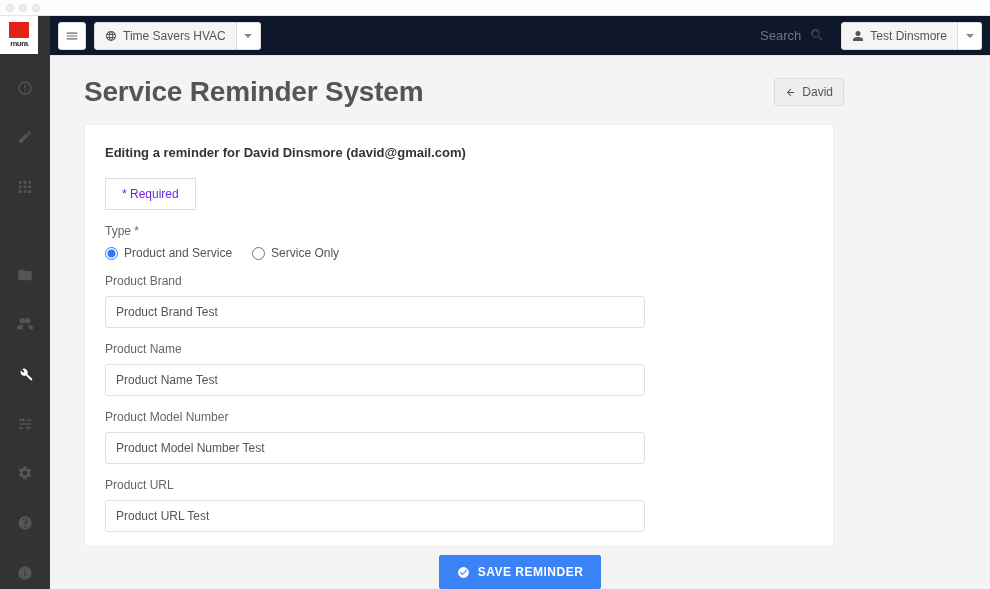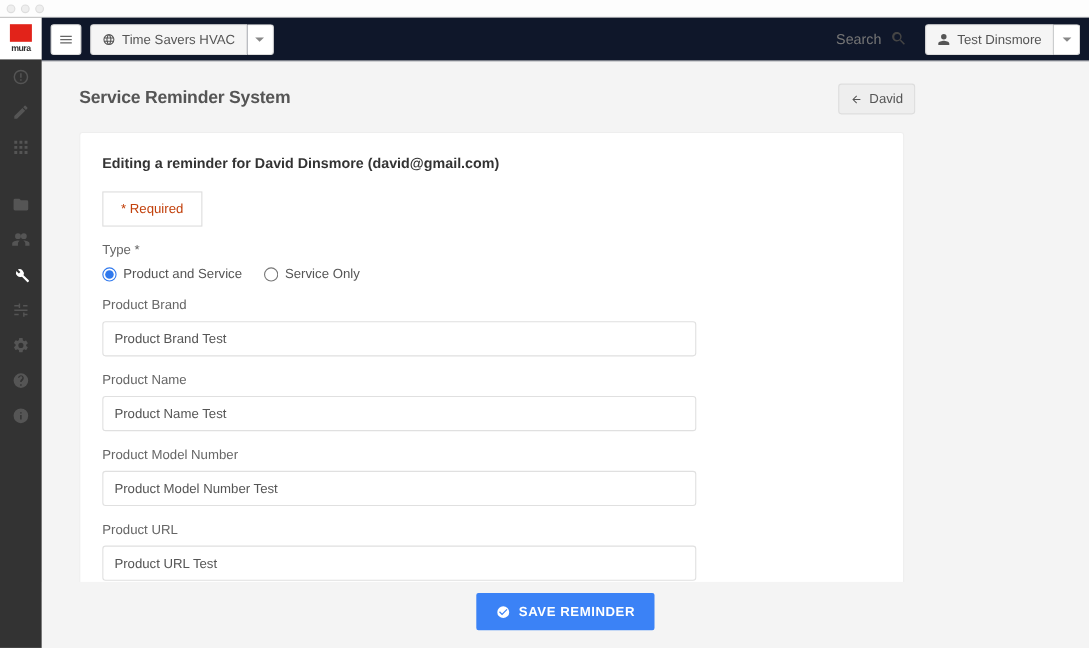--- a/index.html
+++ b/index.html
@@ -23,26 +23,27 @@
   .traffic-dot {
     width: 8px; height: 8px; border-radius: 50%; background: #eee; border: 1px solid #ddd;
   }
   .app {
     display: flex;
     height: calc(100% - 16px);
     width: 100%;
   }
   
   .sidebar {
-    width: 38px;
+    width: 50px;
     background: #333;
     display: flex;
     flex-direction: column;
     align-items: stretch;
     flex-shrink: 0;
+    justify-content: space-between;
   }
   .logo-box {
     width: 38px; height: 38px; background: #fff; display: flex; align-items: center; justify-content: center; flex-direction: column;
   }
   .logo-square { width: 20px; height: 16px; background: #e2231a; }
   .logo-text { font-size: 8px; color: #333; font-weight: bold; margin-top: 1px; letter-spacing: -0.5px;}
   .side-item {
     height: 32px;
     display: flex;
     align-items: center;
@@ -105,21 +106,21 @@
   
   .content-scroll {
     flex:1;
     background: #f4f4f4;
     padding: 20px 34px 20px 34px;
     overflow: hidden;
     position: relative;
   }
   .page-head { display:flex; align-items:center; margin-bottom:16px; max-width: 760px;}
   h1 {
-    font-size: 16px;
+    font-size: 28px;
     font-weight: 800;
     color: #555;
     letter-spacing: -0.2px;
   }
   .panel {
     background: #fff;
     border: 1px solid #eee;
     border-radius: 3px;
     padding: 20px 20px 10px 20px;
     width: 750px;
@@ -127,21 +128,21 @@
     height: 425px;
     overflow: hidden;
     position: relative;
   }
   .panel-title { font-weight:700; font-size:13px; color:#333; margin-bottom:18px;}
   .req-box {
     display: inline-block;
     border: 1px solid #ddd;
     padding: 8px 16px;
     font-size: 12px;
-    color: #c2410c;
+    color: #6d28d9;
     margin-bottom: 14px;
   }
   .form-label {
     font-size: 12px;
     color: #666;
     margin-bottom: 8px;
     margin-top: 14px;
     display:block;
   }
   .form-label:first-of-type{ margin-top:0px;}
@@ -155,21 +156,21 @@
     border: 1px solid #e0e0e0;
     border-radius: 3px;
     padding: 0 10px;
     font-size: 12px;
     color: #555;
     outline: none;
   }
   .save-bar {
     position: absolute;
     left: 0; right: 0;
-    bottom: 16px;
+    bottom: 0px;
     background: #f4f4f4;
     padding: 10px 0 0 0;
     display:flex;
     justify-content:center;
   }
   .save-btn {
     background: #4b76ff;
     background: #3b82f6;
     color: #fff;
     padding: 10px 18px;

